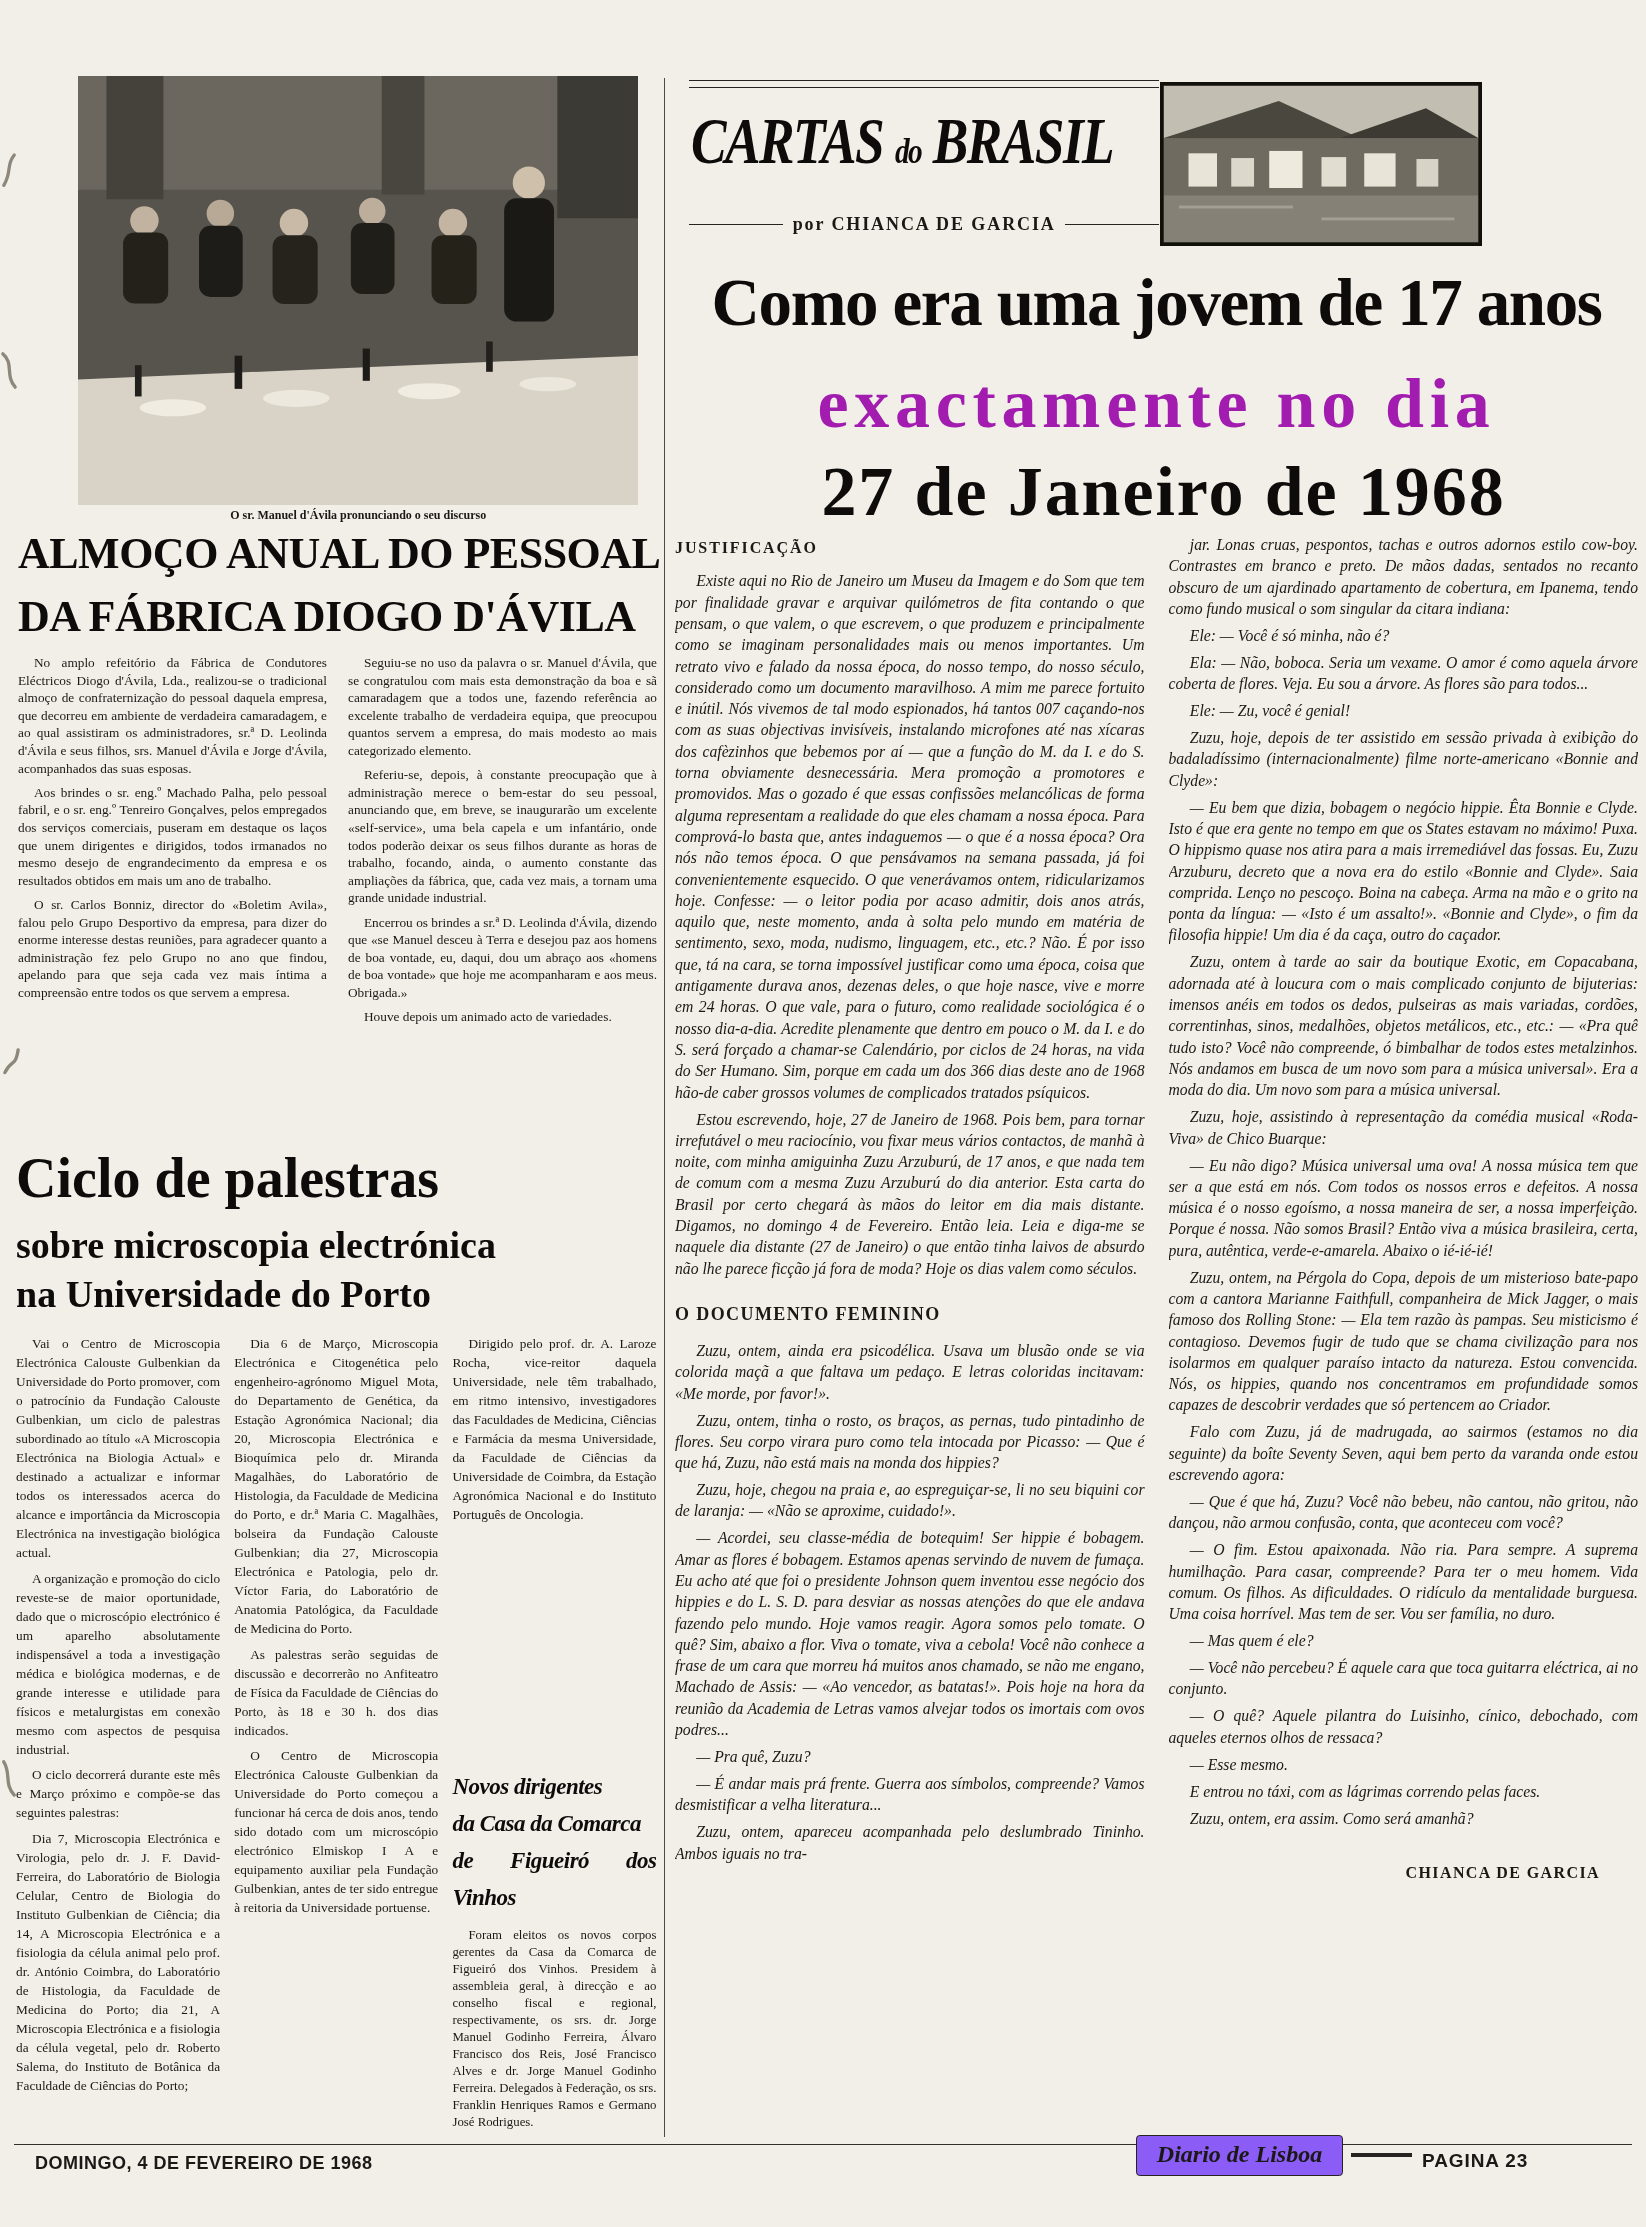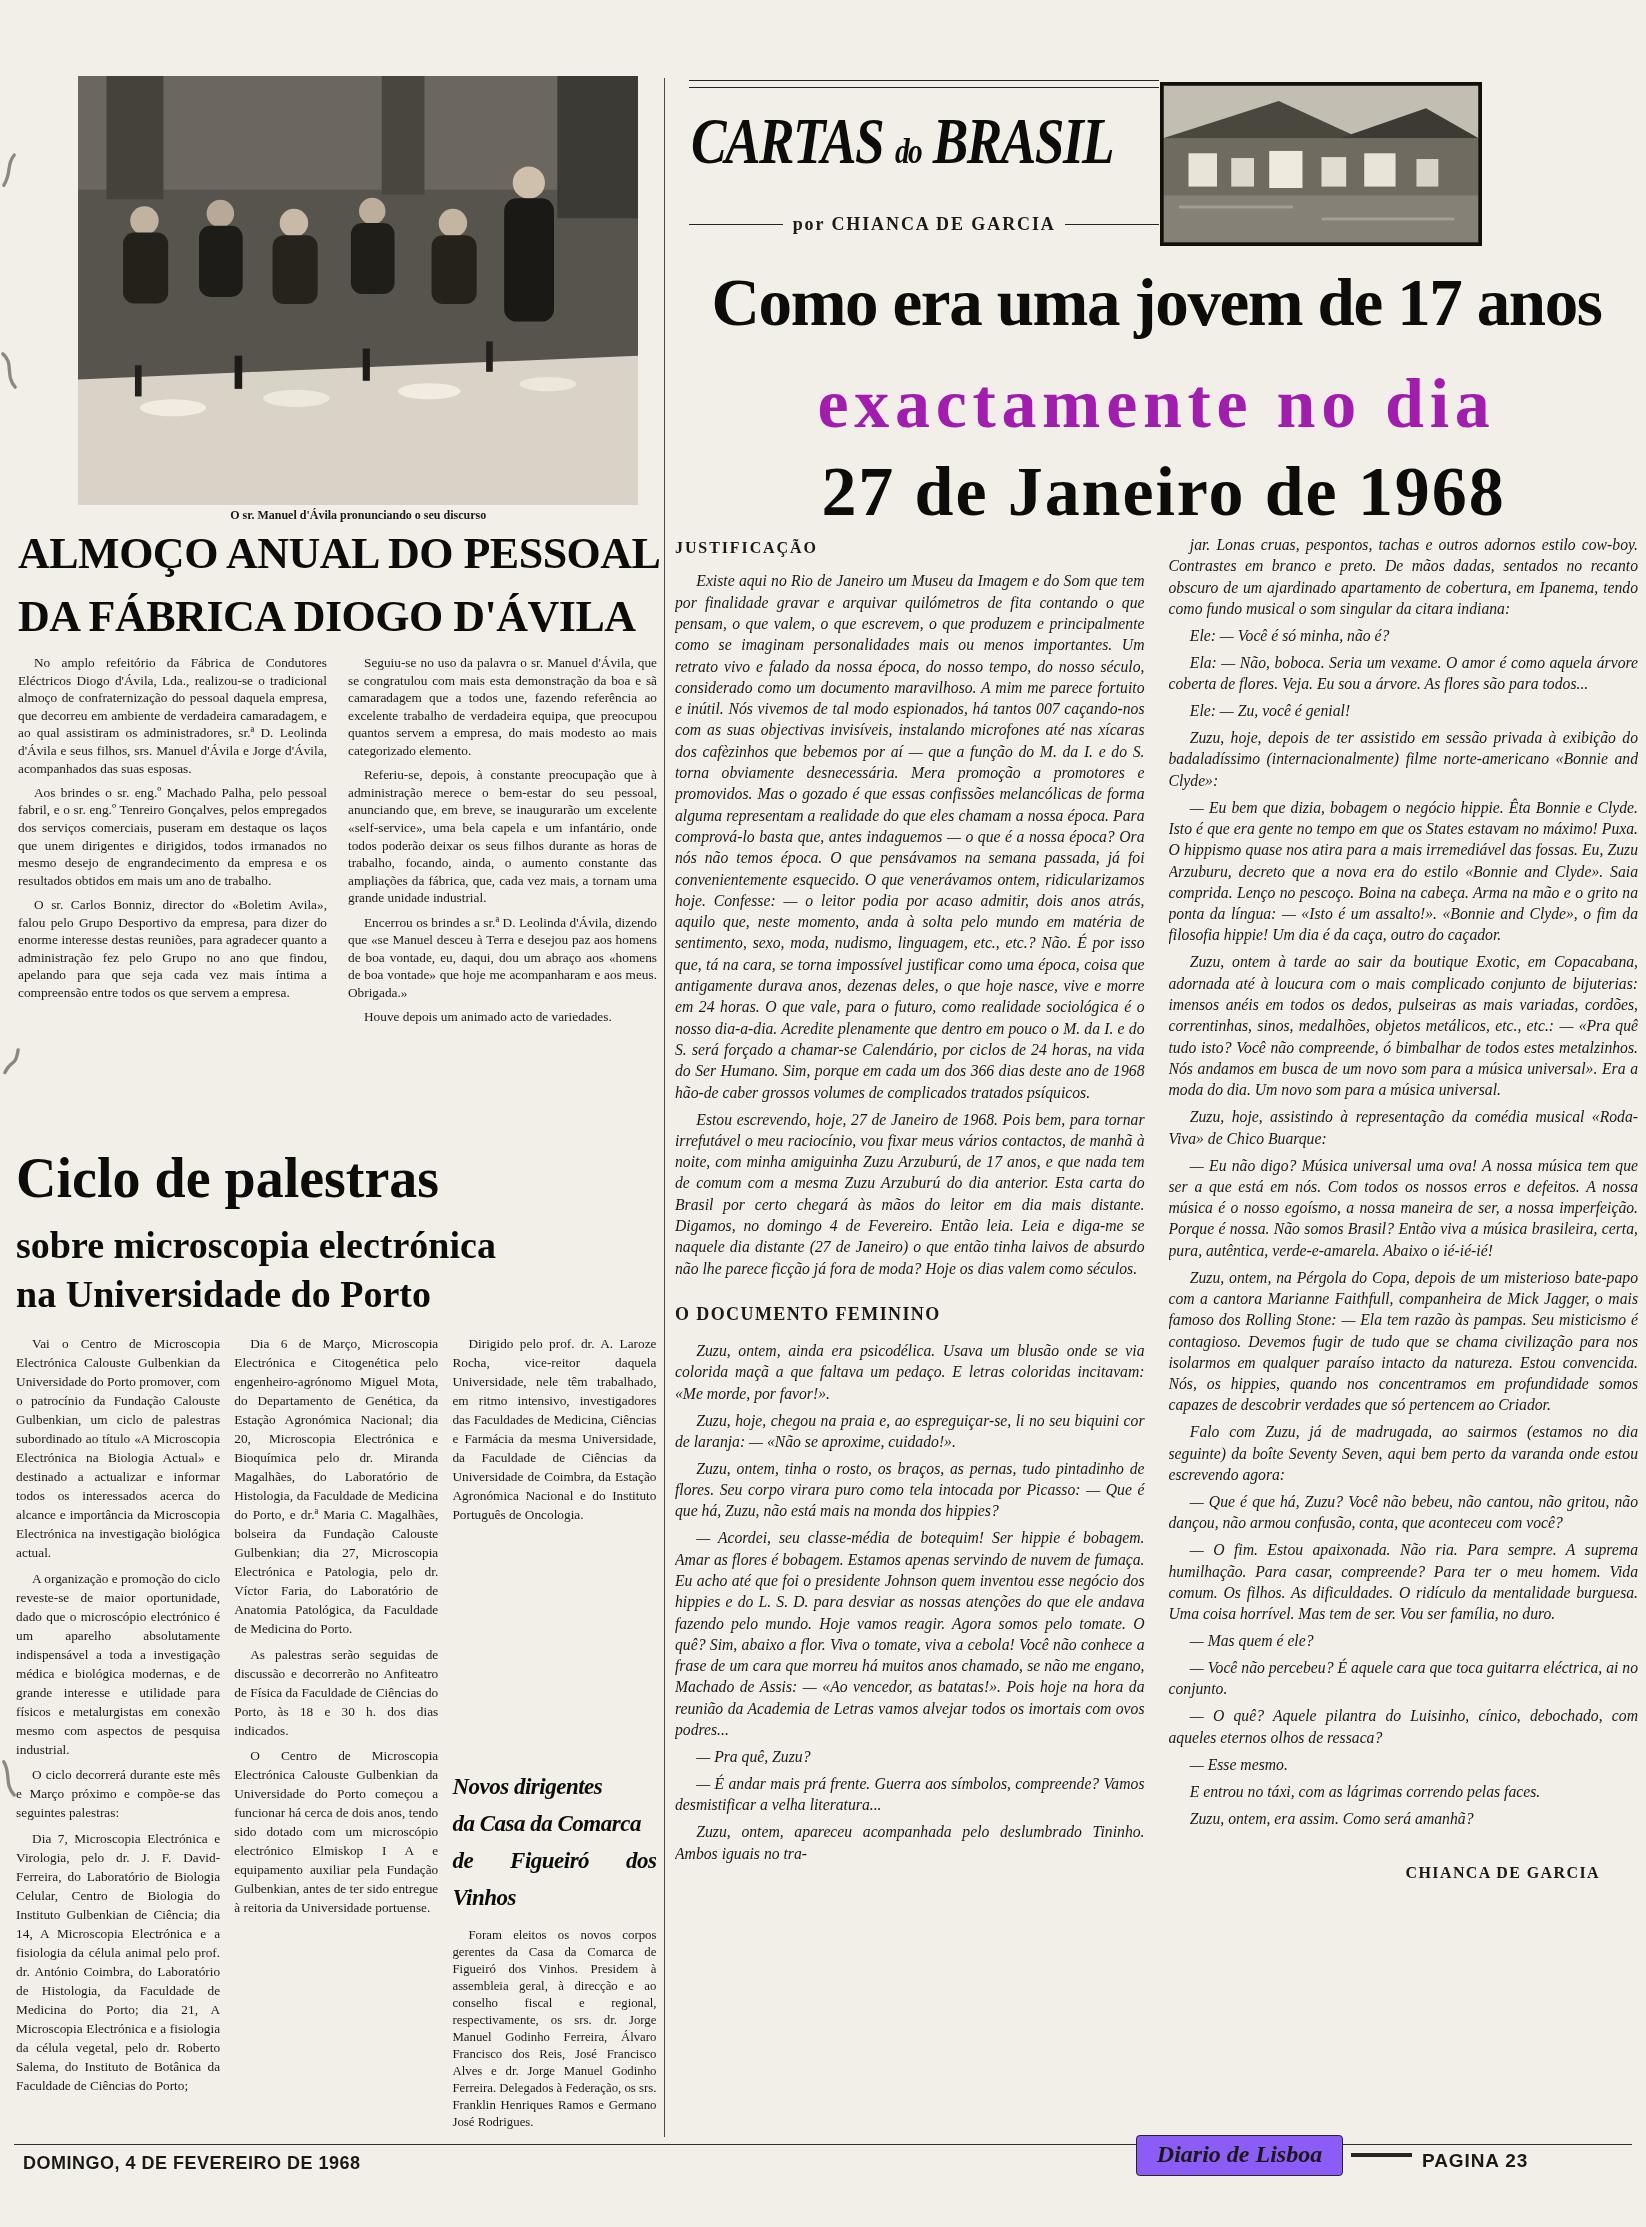--- a/index.html
+++ b/index.html
@@ -52,21 +52,21 @@
   .cartas-body{position:absolute;left:0;top:534px;width:963px;height:1596px;display:flex;gap:24px;overflow:hidden;}
   .ccol{width:470px;height:100%;overflow:hidden;font-style:italic;font-size:15.7px;line-height:21.3px;text-align:justify;}
   .ccol p{margin:0 0 5.7px;text-indent:21.3px;}
   .sec-title{font-style:normal;font-weight:700;font-size:16px;letter-spacing:1.9px;margin:2.8px 0 12.3px;}
   .sec2{font-size:18px;letter-spacing:1.4px;margin-top:25.6px;margin-bottom:14.2px;}
   .signature{font-style:normal;font-weight:700;font-size:16px;letter-spacing:1.4px;text-align:right;
         padding-right:38px;margin-top:33px;}
 
   
   .footer-rule{position:absolute;left:14.2px;top:2144px;width:1618px;height:1.4px;background:#33302b;}
-  .footer-date{position:absolute;left:23px;top:2153px;font-family:"Liberation Sans",sans-serif;
+  .footer-date{position:absolute;left:35px;top:2153px;font-family:"Liberation Sans",sans-serif;
         font-weight:700;font-size:18px;letter-spacing:0.5px;}
   .footer-logo{position:absolute;left:1136px;top:2135px;width:205px;height:39px;background:#8b5cf6;
         border:1.9px solid #262420;border-radius:3.8px;text-align:center;
         font-style:italic;font-weight:700;font-size:24px;line-height:36px;}
   .footer-thick{position:absolute;left:1351px;top:2153px;width:61px;height:4.3px;background:#262420;}
   .footer-page{position:absolute;left:1422px;top:2150px;font-family:"Liberation Sans",sans-serif;
         font-weight:700;font-size:19px;letter-spacing:0.9px;}
 
   .pencil{position:absolute;width:19px;height:43px;}
   .pencil path{stroke:#8e887c;stroke-width:7;fill:none;stroke-linecap:round;}
@@ -220,22 +220,22 @@
     <div class="cartas-body">
       <div class="ccol">
         <div class="sec-title" data-bind="cartas.section1_title">JUSTIFICAÇÃO</div>
         <div data-bind-list="cartas.section1_paras">
             <p>Existe aqui no Rio de Janeiro um Museu da Imagem e do Som que tem por finalidade gravar e arquivar quilómetros de fita contando o que pensam, o que valem, o que escrevem, o que produzem e principalmente como se imaginam personalidades mais ou menos importantes. Um retrato vivo e falado da nossa época, do nosso tempo, do nosso século, considerado como um documento maravilhoso. A mim me parece fortuito e inútil. Nós vivemos de tal modo espionados, há tantos 007 caçando-nos com as suas objectivas invisíveis, instalando microfones até nas xícaras dos cafèzinhos que bebemos por aí — que a função do M. da I. e do S. torna obviamente desnecessária. Mera promoção a promotores e promovidos. Mas o gozado é que essas confissões melancólicas de forma alguma representam a realidade do que eles chamam a nossa época. Para comprová-lo basta que, antes indaguemos — o que é a nossa época? Ora nós não temos época. O que pensávamos na semana passada, já foi convenientemente esquecido. O que venerávamos ontem, ridicularizamos hoje. Confesse: — o leitor podia por acaso admitir, dois anos atrás, aquilo que, neste momento, anda à solta pelo mundo em matéria de sentimento, sexo, moda, nudismo, linguagem, etc., etc.? Não. É por isso que, tá na cara, se torna impossível justificar como uma época, coisa que antigamente durava anos, dezenas deles, o que hoje nasce, vive e morre em 24 horas. O que vale, para o futuro, como realidade sociológica é o nosso dia-a-dia. Acredite plenamente que dentro em pouco o M. da I. e do S. será forçado a chamar-se Calendário, por ciclos de 24 horas, na vida do Ser Humano. Sim, porque em cada um dos 366 dias deste ano de 1968 hão-de caber grossos volumes de complicados tratados psíquicos.</p>
             <p>Estou escrevendo, hoje, 27 de Janeiro de 1968. Pois bem, para tornar irrefutável o meu raciocínio, vou fixar meus vários contactos, de manhã à noite, com minha amiguinha Zuzu Arzuburú, de 17 anos, e que nada tem de comum com a mesma Zuzu Arzuburú do dia anterior. Esta carta do Brasil por certo chegará às mãos do leitor em dia mais distante. Digamos, no domingo 4 de Fevereiro. Então leia. Leia e diga-me se naquele dia distante (27 de Janeiro) o que então tinha laivos de absurdo não lhe parece ficção já fora de moda? Hoje os dias valem como séculos.</p>
           </div>
         <div class="sec-title sec2" data-bind="cartas.section2_title">O DOCUMENTO FEMININO</div>
         <div data-bind-list="cartas.section2_paras">
             <p>Zuzu, ontem, ainda era psicodélica. Usava um blusão onde se via colorida maçã a que faltava um pedaço. E letras coloridas incitavam: «Me morde, por favor!».</p>
+            <p>Zuzu, ontem, tinha o rosto, os braços, as pernas, tudo pintadinho de flores. Seu corpo virara puro como tela intocada por Picasso: — Que é que há, Zuzu, não está mais na monda dos hippies?</p>
             <p>Zuzu, hoje, chegou na praia e, ao espreguiçar-se, li no seu biquini cor de laranja: — «Não se aproxime, cuidado!».</p>
-            <p>Zuzu, ontem, tinha o rosto, os braços, as pernas, tudo pintadinho de flores. Seu corpo virara puro como tela intocada por Picasso: — Que é que há, Zuzu, não está mais na monda dos hippies?</p>
             <p>— Acordei, seu classe-média de botequim! Ser hippie é bobagem. Amar as flores é bobagem. Estamos apenas servindo de nuvem de fumaça. Eu acho até que foi o presidente Johnson quem inventou esse negócio dos hippies e do L. S. D. para desviar as nossas atenções do que ele andava fazendo pelo mundo. Hoje vamos reagir. Agora somos pelo tomate. O quê? Sim, abaixo a flor. Viva o tomate, viva a cebola! Você não conhece a frase de um cara que morreu há muitos anos chamado, se não me engano, Machado de Assis: — «Ao vencedor, as batatas!». Pois hoje na hora da reunião da Academia de Letras vamos alvejar todos os imortais com ovos podres...</p>
             <p>— Pra quê, Zuzu?</p>
             <p>— É andar mais prá frente. Guerra aos símbolos, compreende? Vamos desmistificar a velha literatura...</p>
             <p>Zuzu, ontem, apareceu acompanhada pelo deslumbrado Tininho. Ambos iguais no tra-</p>
           </div>
       </div>
       <div class="ccol">
         <div data-bind-list="cartas.col2_paras">
             <p>jar. Lonas cruas, pespontos, tachas e outros adornos estilo cow-boy. Contrastes em branco e preto. De mãos dadas, sentados no recanto obscuro de um ajardinado apartamento de cobertura, em Ipanema, tendo como fundo musical o som singular da citara indiana:</p>
             <p>Ele: — Você é só minha, não é?</p>

